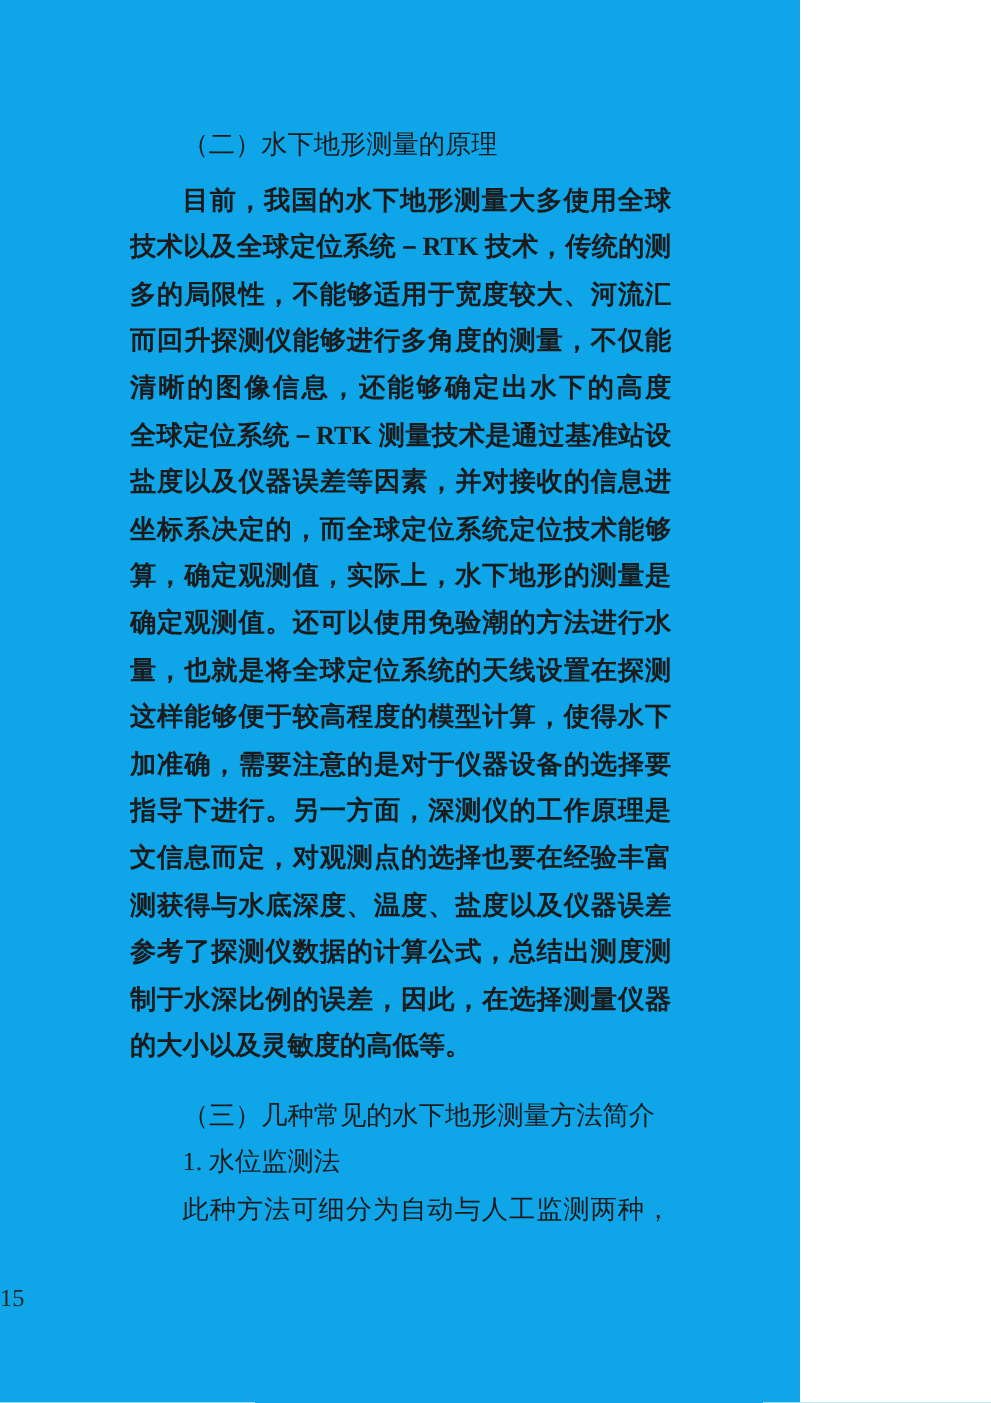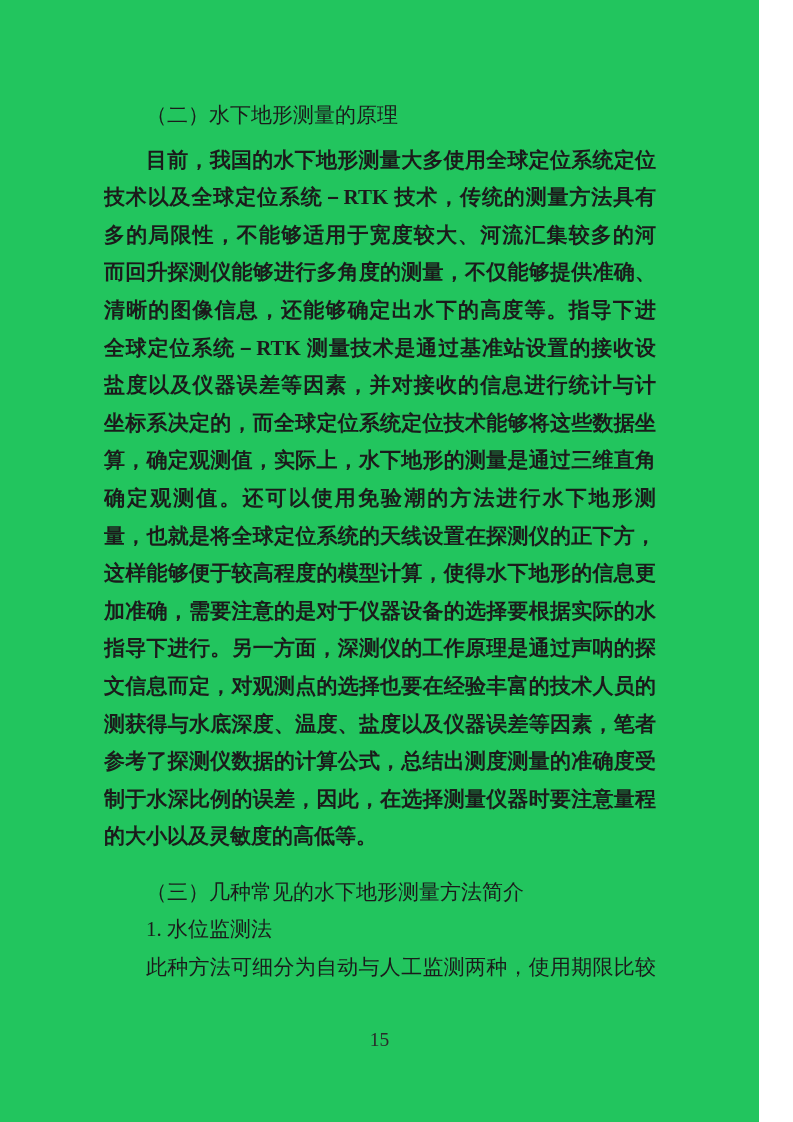--- a/index.html
+++ b/index.html
@@ -1,21 +1,21 @@
 <!DOCTYPE html>
 <html><head>
 <meta charset="utf-8">
 <style>
   * { margin: 0; padding: 0; box-sizing: border-box; }
   html, body { background: #ffffff; }
   .page {
     position: relative;
-    width: 759px;
+    width: 640px;
     height: 1122px;
-    background: #22c55e;
+    background: #0ea5e9;
     font-family: "Liberation Serif", "DejaVu Serif", serif;
     color: #1b1b1b;
     overflow: hidden;
   }
   .content {
     position: absolute;
     left: 104px;
     right: 103px;
     top: 97px;
     font-size: 21px;
@@ -32,21 +32,20 @@
     text-align-last: left;
   }
   .ind { text-indent: 2em; }
   .para1 { margin-top: 7px; font-weight: bold; }
   .heading2 { margin-top: 18px; }
   .page-number {
     position: absolute;
     left: 0;
     right: 0;
     top: 1028px;
-    text-align: center;
     font-size: 19.5px;
     line-height: 24px;
     color: #2a2a2a;
   }
 </style>
 </head>
 <body>
 
 <div class="page">
   <div class="content">

